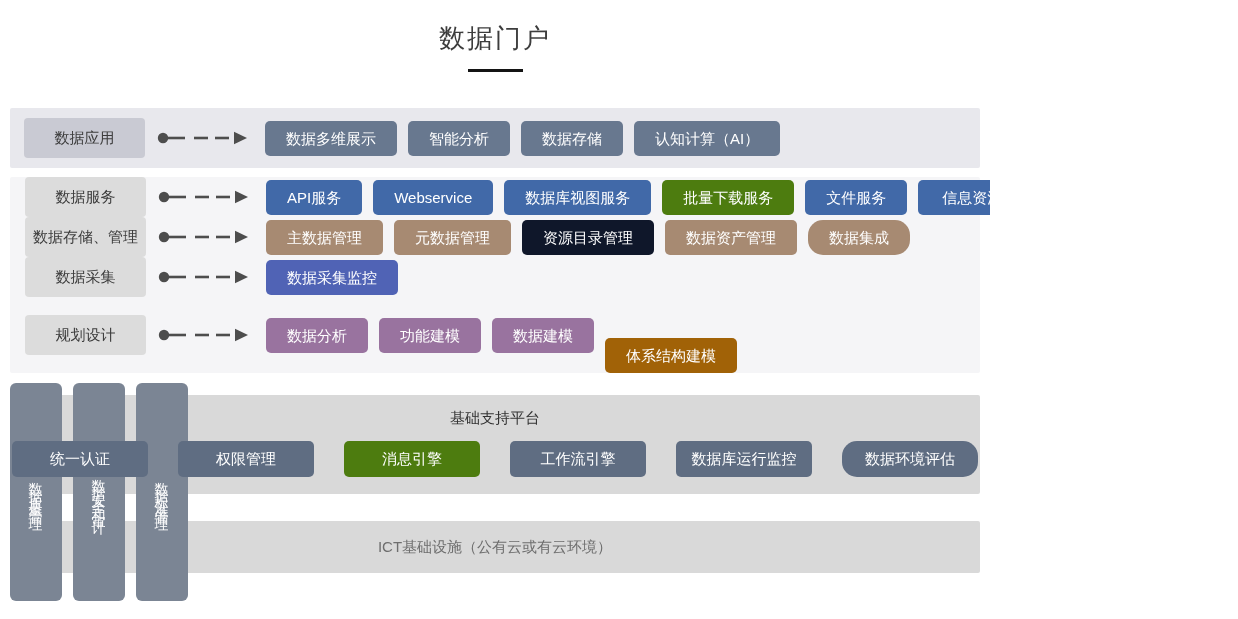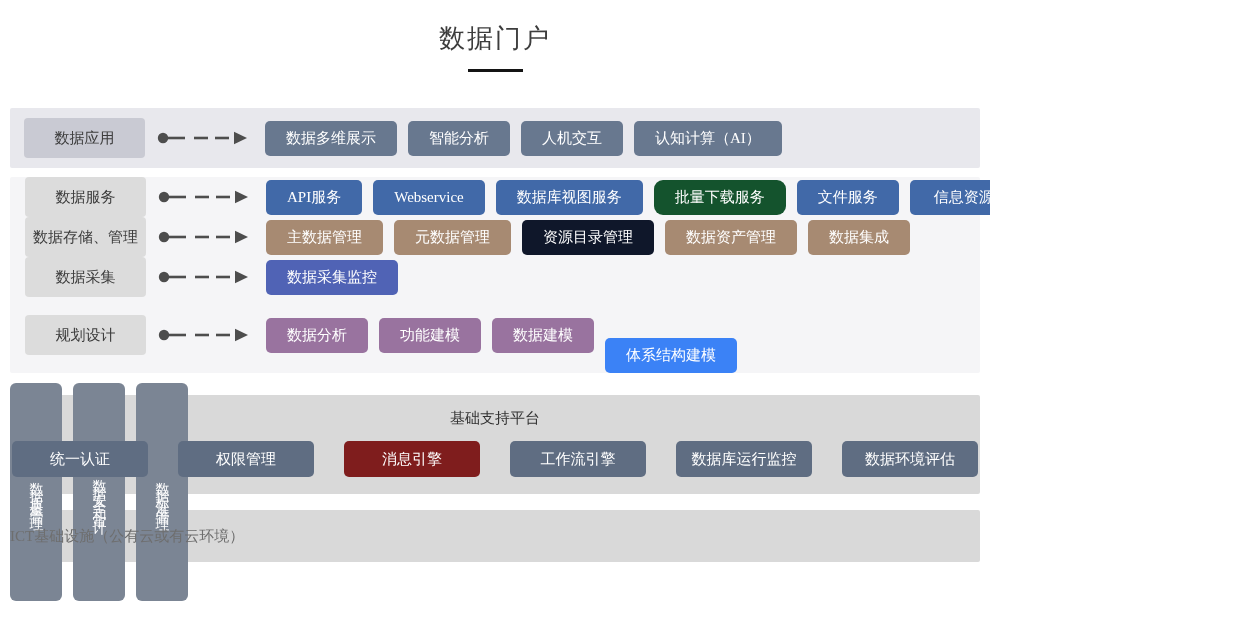--- a/index.html
+++ b/index.html
@@ -1,19 +1,19 @@
 <!DOCTYPE html>
 <html style="--band-app-bg: #e8e8ed; --band-main-bg: #f5f5f7; --band-gray-bg: #d9d9d9; --label-app-bg: #c9cad3; --label-main-bg: #dcdcdc;"><head>
 <meta charset="utf-8">
 <style>
   html,body { margin:0; padding:0; background:#fff; }
   .page {
     width:990px; height:619px; position:relative; overflow:hidden;
     background:#fff;
-    font-family:Liberation Serif, serif;
+    font-family:Liberation Sans, sans-serif;
   }
   .title-wrap { padding-top:21px; text-align:center; }
   .title { margin:0; font-size:26px; font-weight:500; color:#3d3d3d; letter-spacing:2px; }
   .title-underline { width:55px; height:3px; background:#141414; margin:13px auto 0; }
 
   .band { margin-left:10px; margin-right:10px; border-radius:2px; box-sizing:border-box; }
 
   .band-app {
     margin-top:36px; height:60px; background:var(--band-app-bg);
     display:flex; align-items:center; padding-left:14px;
@@ -45,22 +45,22 @@
     display:flex; align-items:center; justify-content:center;
   }
   .band-platform { height:99px; background:var(--band-gray-bg); padding-top:14px; }
   .platform-title { text-align:center; font-size:15px; color:#333; }
   .platform-items { margin-top:13px; display:flex; justify-content:center; gap:30px; }
   .platform-chip {
     width:136px; height:36px; line-height:36px; text-align:center;
     border-radius:5px; color:#fff; font-size:15px; white-space:nowrap;
   }
   .band-infra {
-    margin-top:16px; height:52px; background:var(--band-gray-bg);
-    display:flex; align-items:center; justify-content:flex-start;
+    margin-top:27px; height:52px; background:var(--band-gray-bg);
+    display:flex; align-items:center; justify-content:center;
     font-size:15px; color:#6e6e6e;
   }
 </style>
 </head>
 <body>
 
 <div class="page">
 
   <div class="title-wrap">
     <h1 class="title">数据门户</h1>
@@ -73,61 +73,61 @@
     <svg class="arrow" viewBox="0 0 90 14" width="90" height="14" aria-hidden="true">
       <circle cx="6" cy="7" r="5.2" fill="#4d4d4d"></circle>
       <line x1="9" y1="7" x2="28" y2="7" stroke-width="2.6" stroke="#4d4d4d"></line>
       <line x1="37" y1="7" x2="51" y2="7" stroke-width="2.6" stroke="#4d4d4d"></line>
       <line x1="58" y1="7" x2="72" y2="7" stroke-width="2.6" stroke="#4d4d4d"></line>
       <polygon points="77,0.8 77,13.2 90,7" fill="#4d4d4d"></polygon>
     </svg>
     <div class="row-items">
           <div class="chip" style="background: rgb(104, 120, 143);">数据多维展示</div>
           <div class="chip" style="background: rgb(104, 120, 143);">智能分析</div>
-          <div class="chip" style="background: rgb(104, 120, 143);">人机交互</div>
+          <div class="chip" style="background: rgb(104, 120, 143);">数据存储</div>
           <div class="chip" style="background: rgb(104, 120, 143);">认知计算（AI）</div>
         </div>
   </div>
     </div>
 
   <div class="main-wrap">
     <div class="band-main" id="band-main">
         <div class="layer-row">
     <div class="layer-label label-main">数据服务</div>
     <svg class="arrow" viewBox="0 0 90 14" width="90" height="14" aria-hidden="true">
       <circle cx="6" cy="7" r="5.2" fill="#4d4d4d"></circle>
       <line x1="9" y1="7" x2="28" y2="7" stroke-width="2.6" stroke="#4d4d4d"></line>
       <line x1="37" y1="7" x2="51" y2="7" stroke-width="2.6" stroke="#4d4d4d"></line>
       <line x1="58" y1="7" x2="72" y2="7" stroke-width="2.6" stroke="#4d4d4d"></line>
       <polygon points="77,0.8 77,13.2 90,7" fill="#4d4d4d"></polygon>
     </svg>
     <div class="row-items">
             <div class="chip" style="background: rgb(65, 105, 168);">API服务</div>
             <div class="chip" style="background: rgb(65, 105, 168);">Webservice</div>
             <div class="chip" style="background: rgb(65, 105, 168);">数据库视图服务</div>
-            <div class="chip" style="background: #14532d; border-radius: 9px;">批量下载服务</div>
+            <div class="chip" style="background: #4d7c0f;">批量下载服务</div>
             <div class="chip" style="background: rgb(65, 105, 168);">文件服务</div>
             <div class="chip" style="background: rgb(65, 105, 168); padding-left: 24px;">信息资源检索</div>
           </div>
   </div>
         <div class="layer-row">
     <div class="layer-label label-main">数据存储、管理</div>
     <svg class="arrow" viewBox="0 0 90 14" width="90" height="14" aria-hidden="true">
       <circle cx="6" cy="7" r="5.2" fill="#4d4d4d"></circle>
       <line x1="9" y1="7" x2="28" y2="7" stroke-width="2.6" stroke="#4d4d4d"></line>
       <line x1="37" y1="7" x2="51" y2="7" stroke-width="2.6" stroke="#4d4d4d"></line>
       <line x1="58" y1="7" x2="72" y2="7" stroke-width="2.6" stroke="#4d4d4d"></line>
       <polygon points="77,0.8 77,13.2 90,7" fill="#4d4d4d"></polygon>
     </svg>
     <div class="row-items">
             <div class="chip" style="background: rgb(167, 138, 114);">主数据管理</div>
             <div class="chip" style="background: rgb(167, 138, 114);">元数据管理</div>
             <div class="chip" style="background: #0f172a;">资源目录管理</div>
             <div class="chip" style="background: rgb(167, 138, 114);">数据资产管理</div>
-            <div class="chip" style="background: rgb(167, 138, 114);">数据集成</div>
+            <div class="chip" style="background: rgb(167, 138, 114); border-radius: 15px;">数据集成</div>
           </div>
   </div>
         <div class="layer-row">
     <div class="layer-label label-main">数据采集</div>
     <svg class="arrow" viewBox="0 0 90 14" width="90" height="14" aria-hidden="true">
       <circle cx="6" cy="7" r="5.2" fill="#4d4d4d"></circle>
       <line x1="9" y1="7" x2="28" y2="7" stroke-width="2.6" stroke="#4d4d4d"></line>
       <line x1="37" y1="7" x2="51" y2="7" stroke-width="2.6" stroke="#4d4d4d"></line>
       <line x1="58" y1="7" x2="72" y2="7" stroke-width="2.6" stroke="#4d4d4d"></line>
       <polygon points="77,0.8 77,13.2 90,7" fill="#4d4d4d"></polygon>
@@ -142,40 +142,40 @@
       <circle cx="6" cy="7" r="5.2" fill="#4d4d4d"></circle>
       <line x1="9" y1="7" x2="28" y2="7" stroke-width="2.6" stroke="#4d4d4d"></line>
       <line x1="37" y1="7" x2="51" y2="7" stroke-width="2.6" stroke="#4d4d4d"></line>
       <line x1="58" y1="7" x2="72" y2="7" stroke-width="2.6" stroke="#4d4d4d"></line>
       <polygon points="77,0.8 77,13.2 90,7" fill="#4d4d4d"></polygon>
     </svg>
     <div class="row-items">
             <div class="chip" style="background: rgb(153, 115, 159);">数据分析</div>
             <div class="chip" style="background: rgb(153, 115, 159);">功能建模</div>
             <div class="chip" style="background: rgb(153, 115, 159);">数据建模</div>
-            <div class="chip" style="background: #3b82f6; margin-top: 41px;">体系结构建模</div>
+            <div class="chip" style="background: #a16207; margin-top: 41px;">体系结构建模</div>
           </div>
   </div>
       </div>
     <div class="side-bars" id="side-bars">
         <div class="side-bar" style="background: rgb(123, 133, 148);">数据质量管理</div>
         <div class="side-bar" style="background: rgb(123, 133, 148);">数据安全和审计</div>
         <div class="side-bar" style="background: rgb(123, 133, 148);">数据标准管理</div>
       </div>
   </div>
 
   <div class="band band-platform">
     <div class="platform-title">基础支持平台</div>
     <div class="platform-items" id="platform-items">
         <div class="platform-chip" style="background: rgb(95, 109, 130);">统一认证</div>
         <div class="platform-chip" style="background: rgb(95, 109, 130);">权限管理</div>
-        <div class="platform-chip" style="background: #7f1d1d;">消息引擎</div>
+        <div class="platform-chip" style="background: #4d7c0f;">消息引擎</div>
         <div class="platform-chip" style="background: rgb(95, 109, 130);">工作流引擎</div>
         <div class="platform-chip" style="background: rgb(95, 109, 130);">数据库运行监控</div>
-        <div class="platform-chip" style="background: rgb(95, 109, 130);">数据环境评估</div>
+        <div class="platform-chip" style="background: rgb(95, 109, 130); border-radius: 15px;">数据环境评估</div>
       </div>
   </div>
 
   <div class="band band-infra">
     <span>ICT基础设施（公有云或有云环境）</span>
   </div>
 
 </div>
 
 </body></html>

